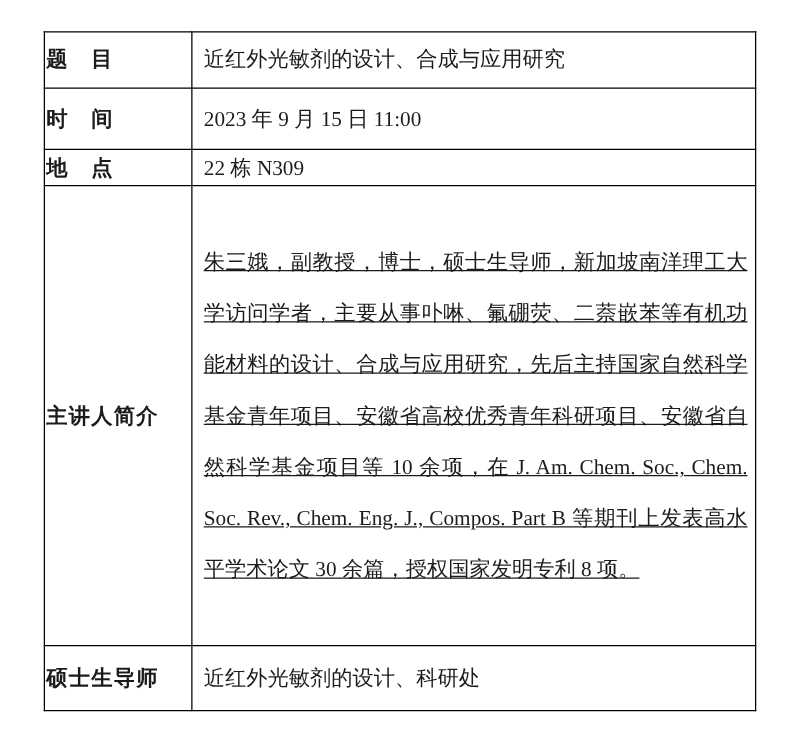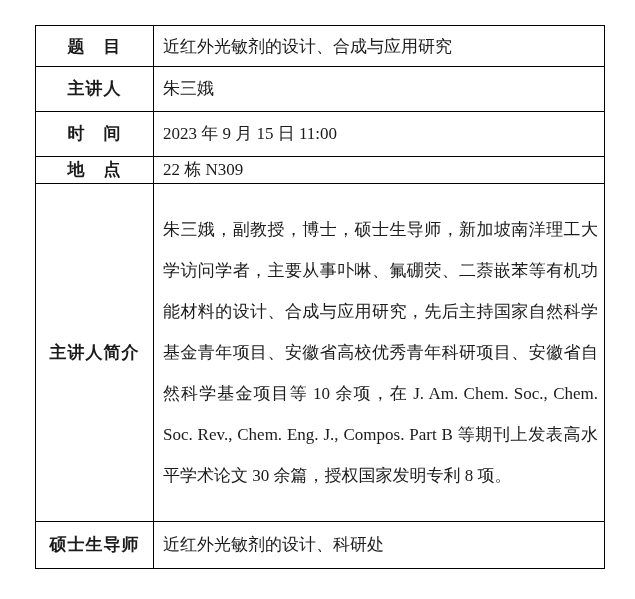--- a/index.html
+++ b/index.html
@@ -22,37 +22,38 @@
     height: 544px;
     border-collapse: collapse;
     table-layout: fixed;
   }
   .doc-table td {
     border: 1.5px solid #000000;
     vertical-align: middle;
     overflow: hidden;
   }
   .doc-table td.label-cell {
-    text-align: center;
+    text-align: left;
     font-weight: bold;
     font-size: 17px;
     letter-spacing: 1px;
     white-space: nowrap;
   }
   .doc-table td.value-cell {
     font-size: 17px;
     padding: 0 6px 0 9px;
   }
   .doc-table td.bio-cell {
     font-size: 17px;
     line-height: 41px;
     text-align: justify;
     text-justify: inter-character;
     vertical-align: middle;
     padding: 0 6px 0 9px;
+    text-decoration: underline;
   }
   
   tr.r-topic    { height: 40px; }
   tr.r-speaker  { height: 43px; }
   tr.r-time     { height: 44px; margin-top: 42px; }
   tr.r-venue    { height: 25px; }
   tr.r-bio      { height: 328px; }
   tr.r-organizer{ height: 46px; }
 </style>
 </head>
@@ -61,24 +62,20 @@
 <table class="doc-table">
   <colgroup>
     <col style="width:118px">
     <col>
   </colgroup>
   <tbody>
     <tr class="r-topic">
       <td class="label-cell">题　目</td>
       <td class="value-cell">近红外光敏剂的设计、合成与应用研究</td>
     </tr>
-    <tr class="r-speaker">
-      <td class="label-cell">主讲人</td>
-      <td class="value-cell">朱三娥</td>
-    </tr>
     <tr class="r-time">
       <td class="label-cell">时　间</td>
       <td class="value-cell">2023 年 9 月 15 日 11:00</td>
     </tr>
     <tr class="r-venue">
       <td class="label-cell">地　点</td>
       <td class="value-cell">22 栋 N309</td>
     </tr>
     <tr class="r-bio">
       <td class="label-cell">主讲人简介</td>

